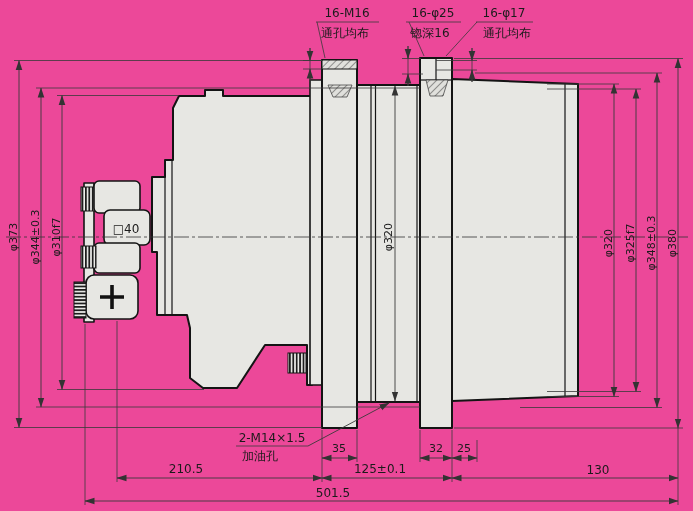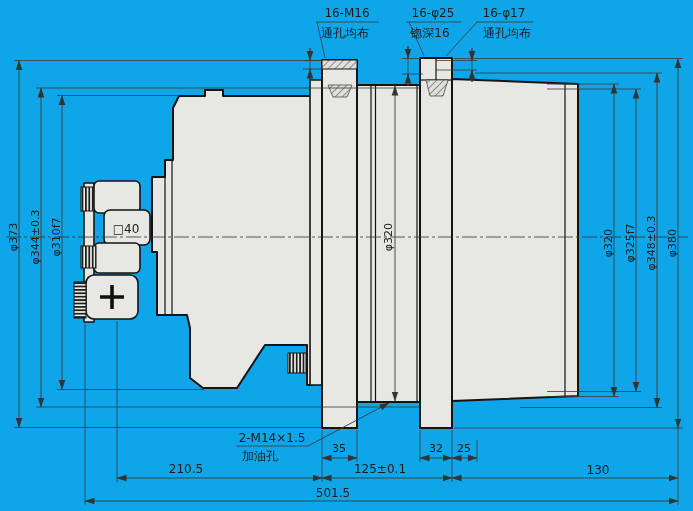--- a/index.html
+++ b/index.html
@@ -1,16 +1,16 @@
 <!DOCTYPE html>
 <html><head>
 <meta charset="utf-8">
 <style>
   html,body{margin:0;padding:0;background:#fbfbf9;}
-  .stage{position:relative;width:693px;height:511px;background:#0ea5e9;overflow:hidden;
+  .stage{position:relative;width:693px;height:511px;background:#ec4899;overflow:hidden;
          font-family:"DejaVu Sans","Liberation Sans",sans-serif;}
   svg{display:block;}
   .t{font-size:12px;fill:#1b1b1b;text-anchor:middle;}
   .td{font-size:11px;fill:#1b1b1b;text-anchor:middle;}
   .body{fill:#e7e7e3;stroke:#141414;stroke-width:2;stroke-linejoin:round;}
   .body2{fill:#e7e7e3;stroke:#141414;stroke-width:1.6;stroke-linejoin:round;}
   .inner{stroke:#141414;stroke-width:1.2;fill:none;}
   .ext{stroke:#3a3a3a;stroke-width:0.8;fill:none;}
   .dim{stroke:#3a3a3a;stroke-width:0.9;fill:none;
        marker-start:url(#arw);marker-end:url(#arw);}

